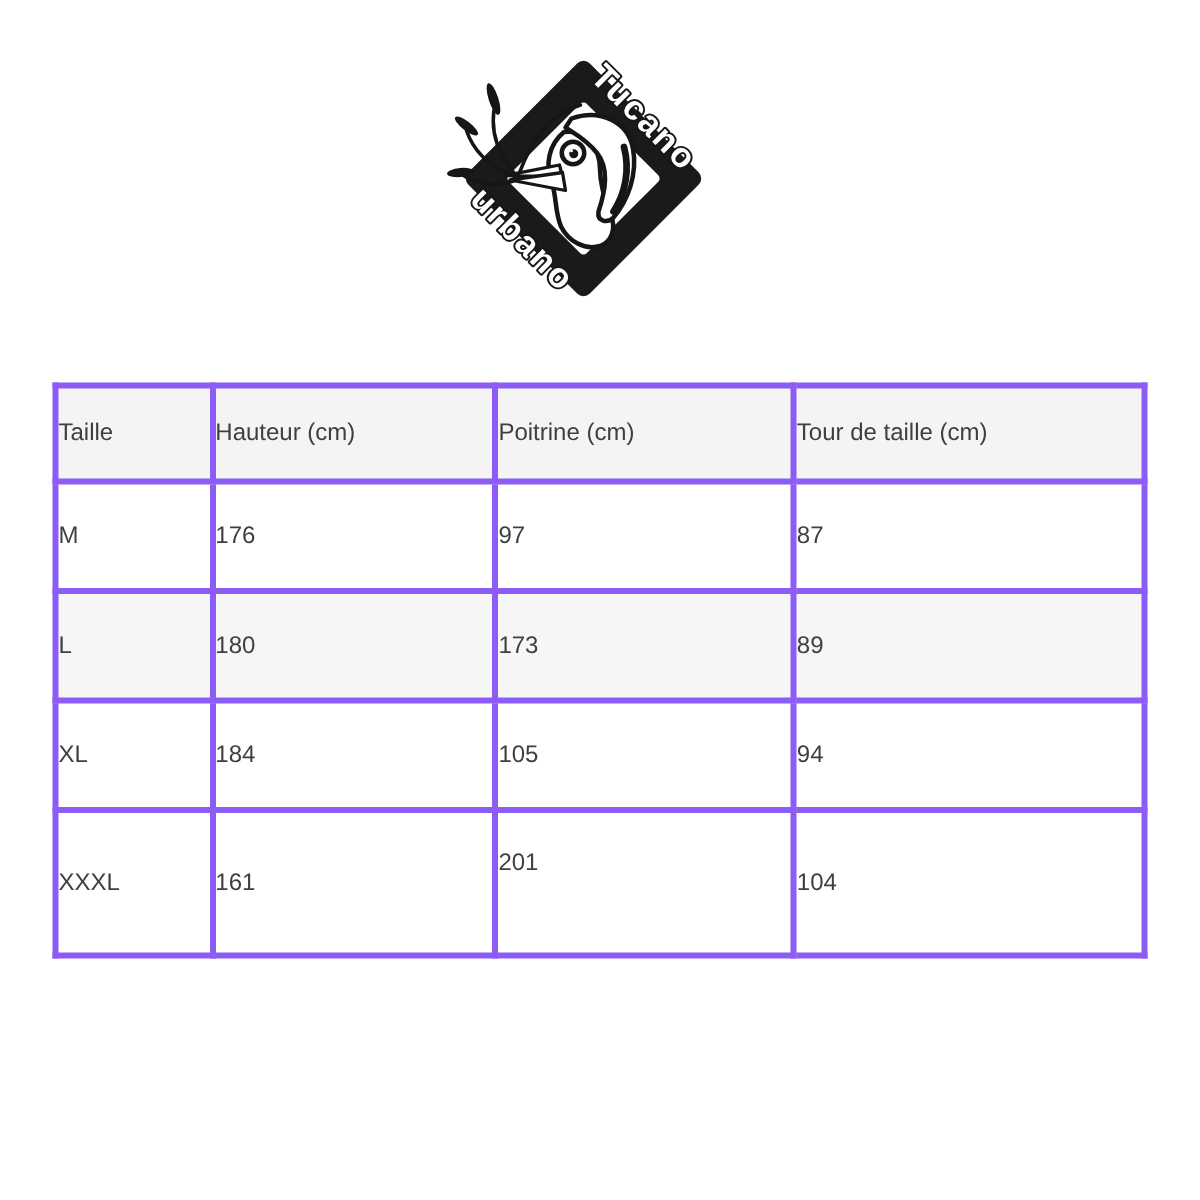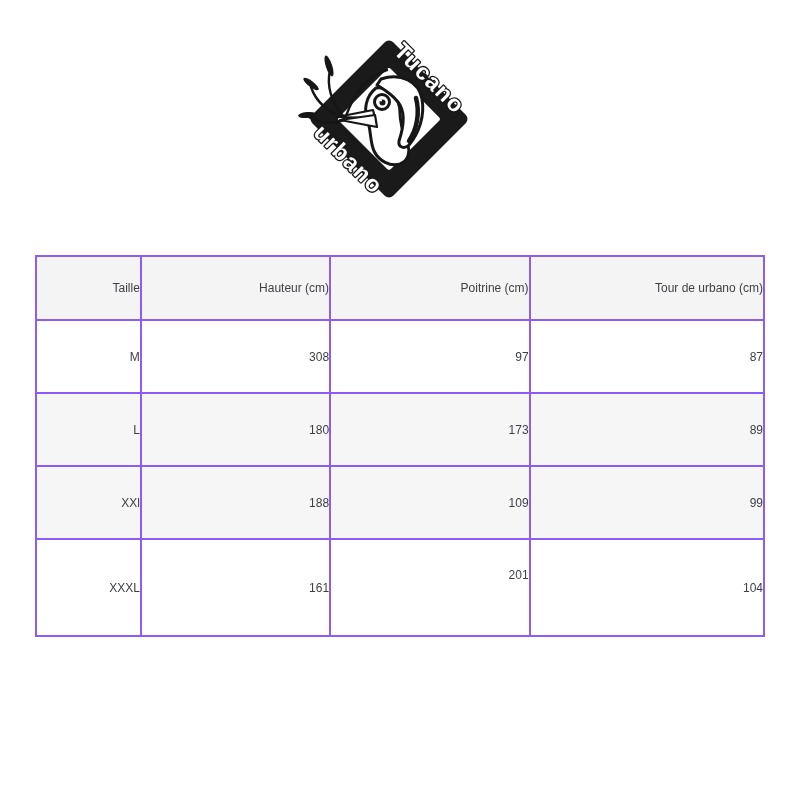--- a/index.html
+++ b/index.html
@@ -32,24 +32,24 @@
     left: 35px; top: 255px;
     width: 730px;
   }
   table.size-table {
     width: 100%;
     border-collapse: collapse;
     table-layout: fixed;
     color: #3d3f42;
   }
   table.size-table th, table.size-table td {
-    border: 2px solid #8b5cf6;
-    text-align: right;
+    border: 4px solid #8b5cf6;
+    text-align: left;
     vertical-align: middle;
-    font-size: 12px;
+    font-size: 16px;
     font-weight: normal;
   }
   table.size-table thead tr { height: 64px; background: #f4f4f5; }
   table.size-table tbody tr { height: 73px; background: #ffffff; }
   table.size-table tbody tr.stripe { background: #f6f6f7; }
   table.size-table tbody tr:last-child { height: 97px; }
   td span.cell-inner { display: inline-block; }
 </style>
 </head>
 <body>
@@ -100,41 +100,41 @@
       <col style="width:14.4%">
       <col style="width:26%">
       <col style="width:27.4%">
       <col style="width:32.2%">
     </colgroup>
     <thead>
       <tr>
         <th>Taille</th>
         <th>Hauteur (cm)</th>
         <th>Poitrine (cm)</th>
-        <th>Tour de urbano (cm)</th>
+        <th>Tour de taille (cm)</th>
       </tr>
     </thead>
     <tbody>
         <tr>
           <td><span class="cell-inner">M</span></td>
-          <td><span class="cell-inner">308</span></td>
+          <td><span class="cell-inner">176</span></td>
           <td><span class="cell-inner">97</span></td>
           <td><span class="cell-inner">87</span></td>
         </tr>
         <tr class="stripe">
           <td><span class="cell-inner">L</span></td>
           <td><span class="cell-inner">180</span></td>
           <td><span class="cell-inner">173</span></td>
           <td><span class="cell-inner">89</span></td>
         </tr>
-        <tr class="stripe">
-          <td><span class="cell-inner">XXl</span></td>
-          <td><span class="cell-inner">188</span></td>
-          <td><span class="cell-inner">109</span></td>
-          <td><span class="cell-inner">99</span></td>
+        <tr>
+          <td><span class="cell-inner">XL</span></td>
+          <td><span class="cell-inner">184</span></td>
+          <td><span class="cell-inner">105</span></td>
+          <td><span class="cell-inner">94</span></td>
         </tr>
         <tr>
           <td><span class="cell-inner">XXXL</span></td>
           <td><span class="cell-inner">161</span></td>
           <td><span class="cell-inner" style="transform: translateY(-13px);">201</span></td>
           <td><span class="cell-inner">104</span></td>
         </tr>
       </tbody>
   </table>
 </div>

